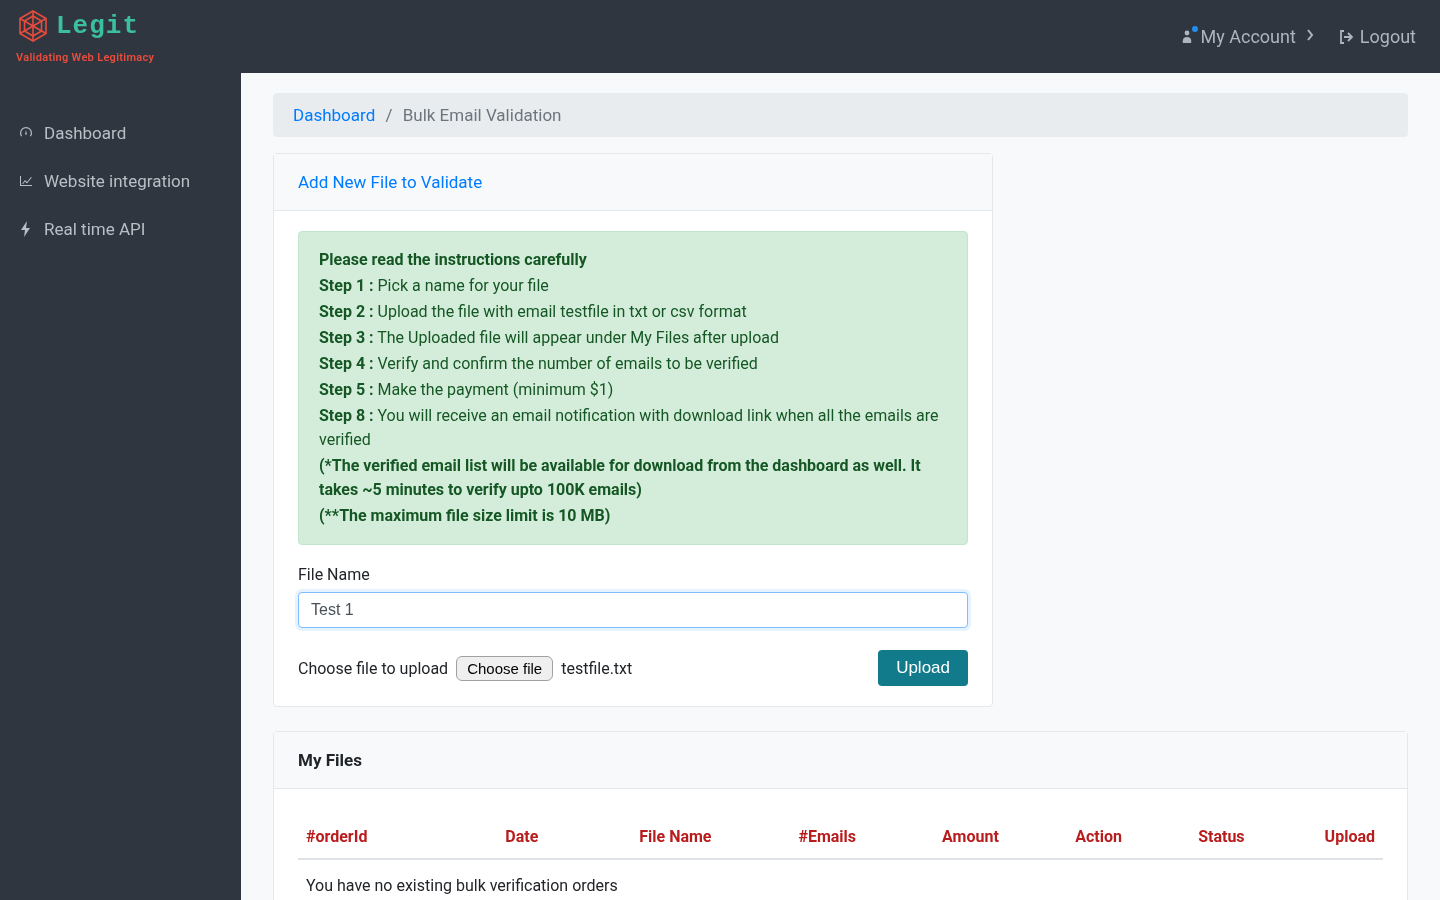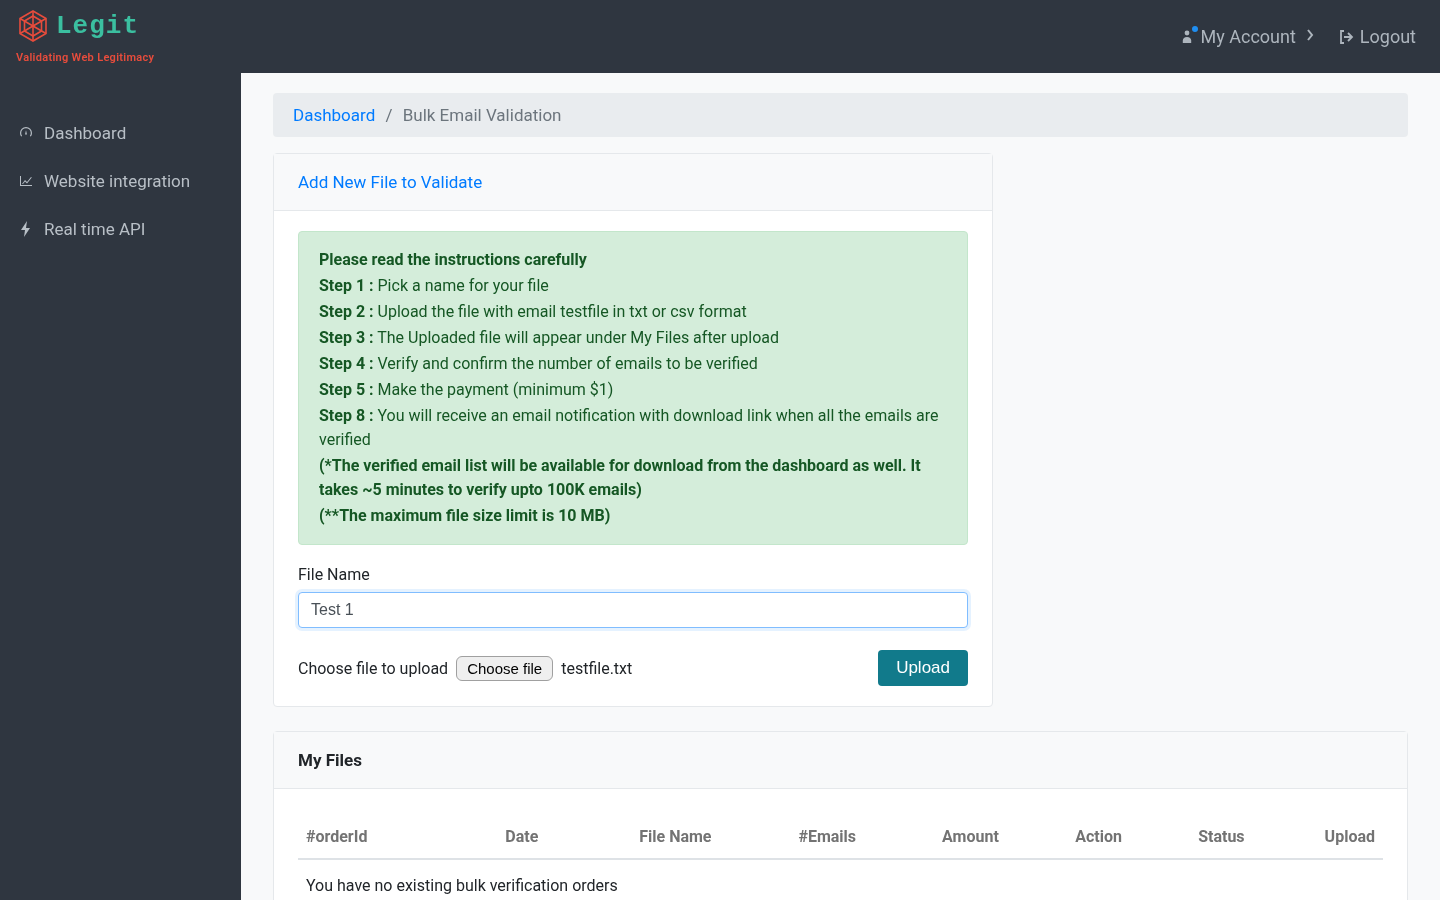--- a/index.html
+++ b/index.html
@@ -135,21 +135,21 @@
     cursor: pointer;
   }
 
   table.myfiles { width: 100%; border-collapse: collapse; margin-top: 6px; }
   table.myfiles th {
     text-align: left;
     font-weight: 700;
     font-size: 16px;
     padding: 12px 8px;
     border-bottom: 2px solid #dee2e6;
-    color: #737373;
+    color: #b91c1c;
   }
   table.myfiles th.right { text-align: right; }
   table.myfiles td { padding: 16px 8px; font-size: 16px; color: #212529; }
   .empty-msg td { padding-top: 20px; }
 </style>
 </head>
 <body>
 
 <div class="navbar">
   <div class="brand">

